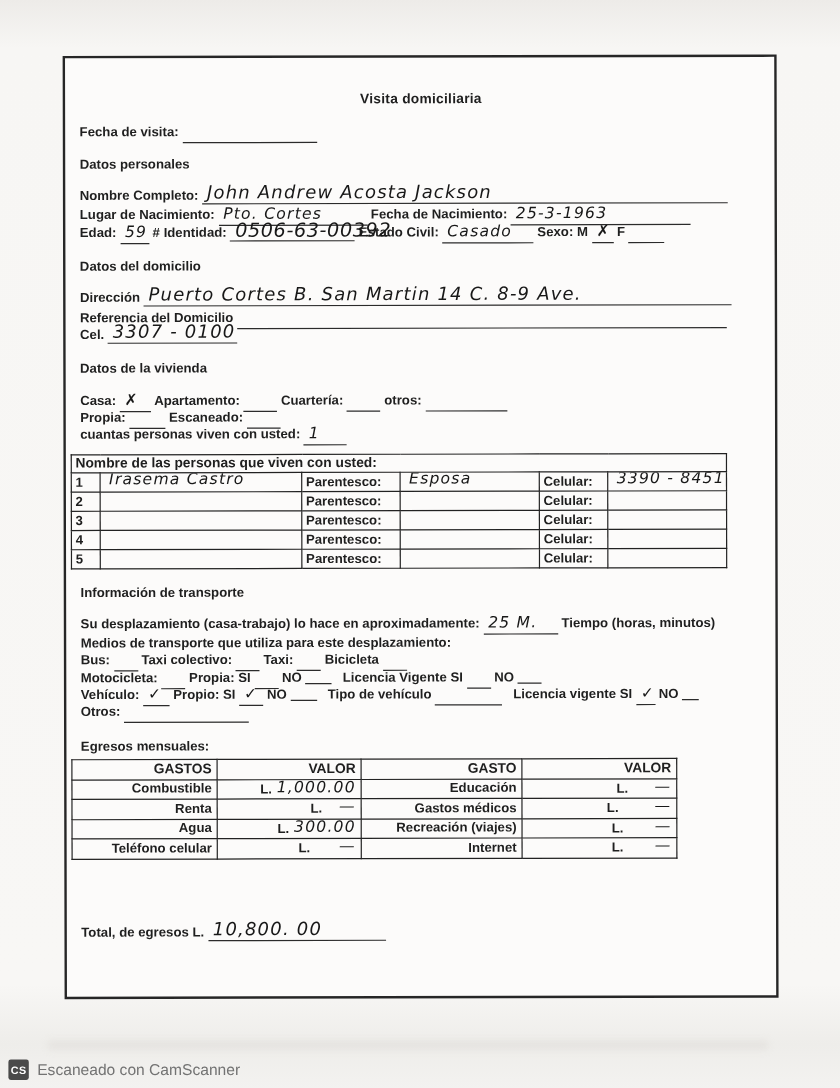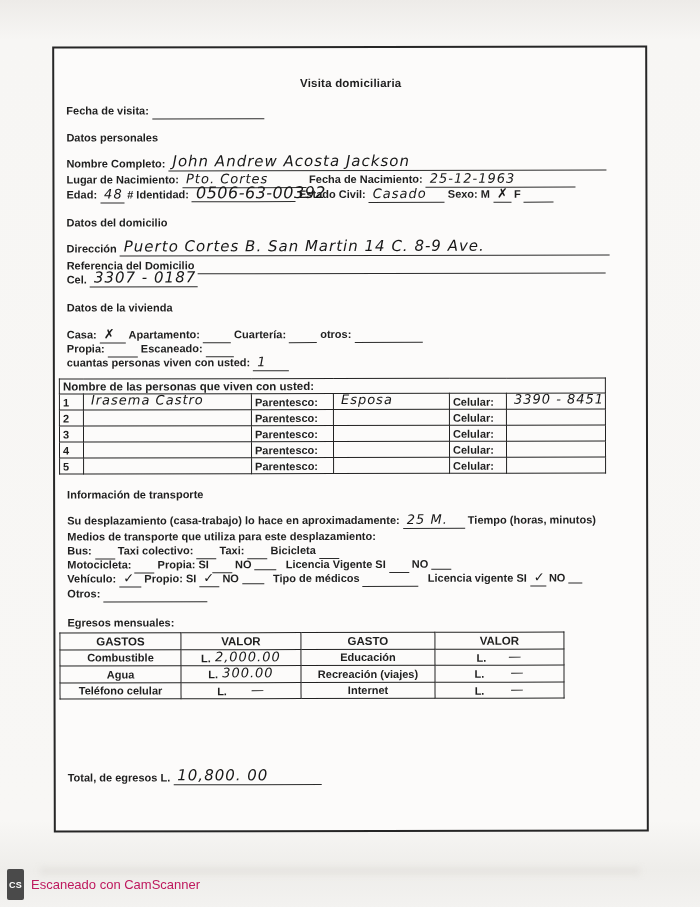--- a/index.html
+++ b/index.html
@@ -25,27 +25,27 @@
   }
   .hw-lg{font-size:15px;top:-3px;}
   .hw-sm{font-size:16px;letter-spacing:.5px;}
   table{border-collapse:collapse;table-layout:fixed;}
   .pp{position:absolute;left:4px;top:330px;width:546px;}
   .pp th,.pp td{border:1.7px solid #222;padding:0 3px;font-size:11px;height:14px;overflow:hidden;}
   .pp th{text-align:left;font-size:11.5px;}
   .pp .num{text-align:left;font-weight:bold;}
   .pp .plabel{font-weight:bold;}
   .eg{position:absolute;left:4px;top:584px;width:504px;}
-  .eg th,.eg td{border:1.7px solid #222;padding:0 4px;font-size:11px;height:15.5px;text-align:center;overflow:hidden;}
+  .eg th,.eg td{border:1.7px solid #222;padding:0 4px;font-size:11px;height:15.5px;text-align:right;overflow:hidden;}
   .eg th{font-size:11.5px;}
   .eg .cur{font-weight:bold;}
   .eg .hw{top:-1px;}
   .smudge{position:absolute;left:40px;bottom:32px;width:600px;height:8px;background:#dcd9d5;opacity:.45;filter:blur(3px);}
   .watermark{position:absolute;left:7px;bottom:7px;display:flex;align-items:center;gap:7px;}
-  .cs-badge{width:17px;height:31px;border-radius:2px;display:flex;align-items:center;justify-content:center;
+  .cs-badge{width:17px;height:17px;border-radius:2px;display:flex;align-items:center;justify-content:center;
     font-size:9px;font-weight:bold;letter-spacing:.3px;}
   .wm-text{font-size:13px;font-weight:normal;}
 </style>
 </head>
 <body>
 
 <div class="box">
 
   <div class="row title" style="top:28px">Visita domiciliaria</div>
 
@@ -58,26 +58,26 @@
 
   <div class="row" style="top:108px">
     <span class="lbl">Nombre Completo:</span>
     <span class="u" style="width:438px"><span class="hw hw-lg">John Andrew Acosta Jackson</span></span>
   </div>
 
   <div class="row" style="top:124px">
     <span class="lbl">Lugar de Nacimiento:</span>
     <span class="u" style="width:124px"><span class="hw">Pto. Cortes</span></span>
     <span class="lbl">Fecha de Nacimiento:</span>
-    <span class="u" style="width:150px"><span class="hw">25-12-1963</span></span>
+    <span class="u" style="width:150px"><span class="hw">25-3-1963</span></span>
   </div>
 
   <div class="row" style="top:139px">
     <span class="lbl">Edad:</span>
-    <span class="u" style="width:24px"><span class="hw">48</span></span>
+    <span class="u" style="width:24px"><span class="hw">59</span></span>
     <span class="lbl"># Identidad:</span>
     <span class="u" style="width:104px"><span class="hw hw-sm">0506-63-00392</span></span>
     <span class="lbl">Estado Civil:</span>
     <span class="u" style="width:76px"><span class="hw">Casado</span></span>
     <span class="lbl">Sexo: M</span>
     <span class="u" style="width:18px"><span class="hw">✗</span></span>
     <span class="lbl">F</span>
     <span class="u" style="width:30px"><span class="hw"></span></span>
   </div>
 
@@ -88,21 +88,21 @@
     <span class="u" style="width:490px"><span class="hw hw-lg">Puerto Cortes   B.  San Martin   14  C.   8-9 Ave.</span></span>
   </div>
 
   <div class="row" style="top:210px">
     <span class="lbl">Referencia del Domicilio</span>
     <span class="u" style="width:408px"><span class="hw"></span></span>
   </div>
 
   <div class="row" style="top:224px">
     <span class="lbl">Cel.</span>
-    <span class="u" style="width:108px"><span class="hw hw-lg">3307 - 0187</span></span>
+    <span class="u" style="width:108px"><span class="hw hw-lg">3307 - 0100</span></span>
   </div>
 
   <div class="row" style="top:252px">Datos de la vivienda</div>
 
   <div class="row" style="top:279px">
     <span class="lbl">Casa:</span>
     <span class="u" style="width:26px"><span class="hw">✗</span></span>
     <span class="lbl">Apartamento:</span>
     <span class="u" style="width:28px"><span class="hw"></span></span>
     <span class="lbl">Cuartería:</span>
@@ -213,21 +213,21 @@
     <span class="u" style="width:20px"></span>
   </div>
 
   <div class="row" style="top:523px">
     <span class="lbl">Vehículo:</span>
     <span class="u" style="width:22px"><span class="hw">✓</span></span>
     <span class="lbl">Propio: SI</span>
     <span class="u" style="width:20px"><span class="hw">✓</span></span>
     <span class="lbl">NO</span>
     <span class="u" style="width:22px"></span><span class="sp"></span>
-    <span class="lbl">Tipo de médicos</span>
+    <span class="lbl">Tipo de vehículo</span>
     <span class="u" style="width:56px"><span class="hw"></span></span><span class="sp"></span>
     <span class="lbl">Licencia vigente SI</span>
     <span class="u" style="width:16px"><span class="hw">✓</span></span>
     <span class="lbl">NO</span>
     <span class="u" style="width:14px"></span>
   </div>
 
   <div class="row" style="top:538px">
     <span class="lbl">Otros:</span>
     <span class="u" style="width:104px"><span class="hw"></span></span>
@@ -244,23 +244,29 @@
       </colgroup>
     <tbody>
         <tr>
       <th>GASTOS</th>
       <th>VALOR</th>
       <th>GASTO</th>
       <th>VALOR</th>
     </tr>
     <tr>
       <td>Combustible</td>
-      <td><span class="cur">L.</span><span class="hw">2,000.00</span></td>
+      <td><span class="cur">L.</span><span class="hw">1,000.00</span></td>
       <td>Educación</td>
       <td><span class="cur">L.</span><span class="hw" style="padding-left:22px">—</span></td>
+    </tr>
+    <tr>
+      <td>Renta</td>
+      <td><span class="cur">L.</span><span class="hw" style="padding-left:14px">—</span></td>
+      <td>Gastos médicos</td>
+      <td><span class="cur">L.</span><span class="hw" style="padding-left:30px">—</span></td>
     </tr>
     <tr>
       <td>Agua</td>
       <td><span class="cur">L.</span><span class="hw">300.00</span></td>
       <td>Recreación (viajes)</td>
       <td><span class="cur">L.</span><span class="hw" style="padding-left:26px">—</span></td>
     </tr>
     <tr>
       <td>Teléfono celular</td>
       <td><span class="cur">L.</span><span class="hw" style="padding-left:24px">—</span></td>
@@ -274,14 +280,14 @@
     <span class="lbl">Total, de egresos L.</span>
     <span class="u" style="width:148px"><span class="hw hw-lg">10,800. 00</span></span>
   </div>
 
 </div>
 
 <div class="smudge"></div>
 
 <div class="watermark">
   <div class="cs-badge" style="background: rgb(74, 74, 74); color: rgb(255, 255, 255);">CS</div>
-  <div class="wm-text" style="color: #be185d;">Escaneado con CamScanner</div>
+  <div class="wm-text" style="color: #737373;">Escaneado con CamScanner</div>
 </div>
 
 </body></html>

